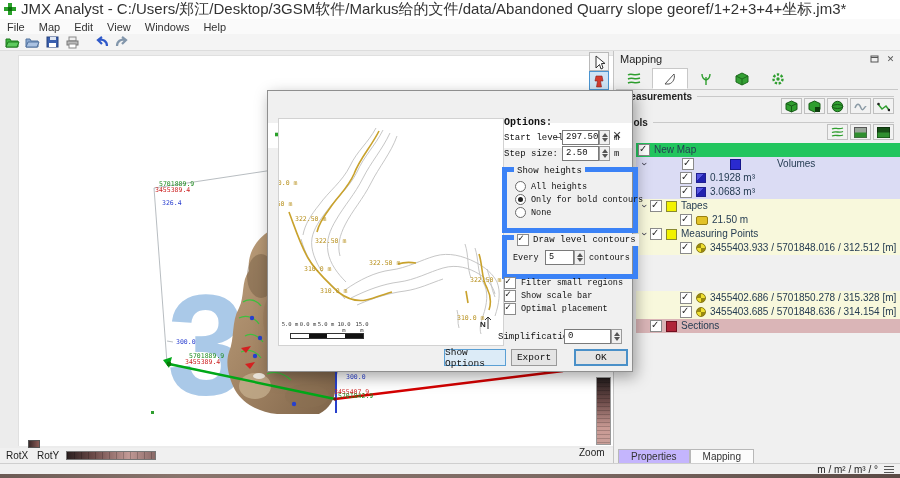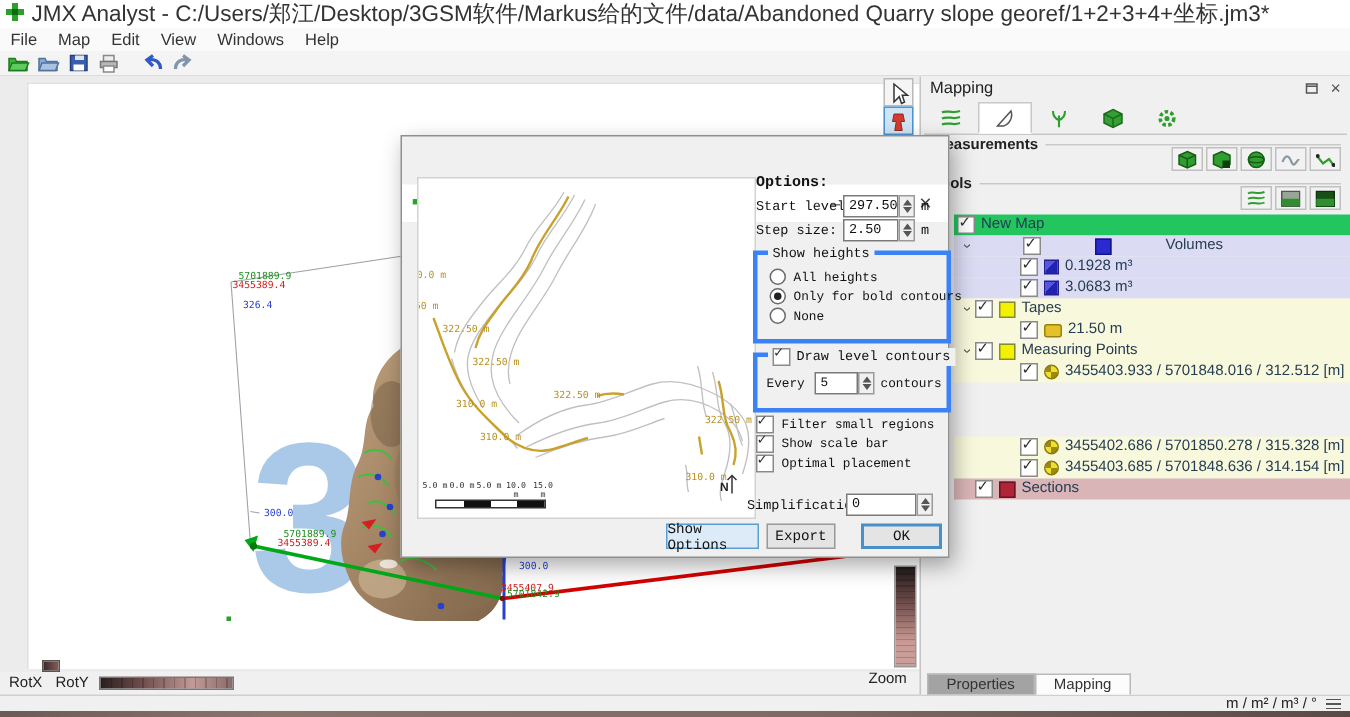--- a/index.html
+++ b/index.html
@@ -71,21 +71,21 @@
   .ic-volume{width:9px;height:9px;background:#2a2ad0;border:1px solid #15158a;}
   .ic-volume-item{width:8px;height:8px;background:linear-gradient(135deg,#5555e0 40%,#2222b0 41%);border:1px solid #202090;}
   .ic-tape{width:9px;height:9px;background:#f2f200;border:1px solid #8a8a30;}
   .ic-tape-item{width:10px;height:7px;background:#e2c228;border:1px solid #9a8010;border-radius:2px;}
   .ic-points{width:9px;height:9px;background:#f2f200;border:1px solid #8a8a30;}
   .ic-point-item{width:8px;height:8px;border-radius:50%;border:1px solid #8a7a10;
       background:conic-gradient(#efe030 0 90deg,#9a8a10 90deg 180deg,#efe030 180deg 270deg,#9a8a10 270deg);}
   .ic-section{width:9px;height:9px;background:#b02438;border:1px solid #701020;}
   .bottom-tabs{position:absolute;left:4px;bottom:0px;display:flex;font-size:10px;}
   .btab{height:13px;line-height:13px;padding:0 12px;border:1px solid #b8b8b8;border-bottom:none;
-        background:#a3a3a3;color:#333;}
+        background:#c4b5fd;color:#333;}
   .btab.active{background:#fcfcfc;}
 
   
   .statusbar{position:absolute;left:0;top:463px;width:900px;height:11px;background:#f0f0f0;
              border-top:1px solid #cfcfcf;box-sizing:border-box;}
   .status-units{position:absolute;right:22px;top:0px;font-size:10px;color:#222;}
   .status-list-icon{position:absolute;right:6px;top:2px;width:10px;height:7px;
       background:repeating-linear-gradient(180deg,#555 0 1px,transparent 1px 3px);}
   .edge-strip{position:absolute;left:0;top:474px;width:900px;height:4px;
       background:linear-gradient(90deg,#6b5a54,#8a756d 20%,#7d6a63 60%,#5a4a45);}
@@ -110,21 +110,21 @@
       background:linear-gradient(90deg,#fff 0 25%,#111 25% 50%,#fff 50% 75%,#111 75%);}
   .north{position:absolute;right:10px;bottom:8px;}
   .dlg-label{position:absolute;font-size:9px;color:#111;white-space:nowrap;}
   .fld{position:absolute;background:#fff;border:1px solid #7a7a7a;font-size:9px;color:#111;
        height:13px;line-height:13px;padding-left:3px;box-sizing:content-box;}
   .spin{position:absolute;width:11px;height:15px;border:1px solid #9a9a9a;background:#f0f0f0;box-sizing:border-box;}
   .spin::before{content:"";position:absolute;left:2px;top:2px;border-left:3px solid transparent;
        border-right:3px solid transparent;border-bottom:4px solid #555;}
   .spin::after{content:"";position:absolute;left:2px;bottom:2px;border-left:3px solid transparent;
        border-right:3px solid transparent;border-top:4px solid #555;}
-  .grp{position:absolute;border:3px solid #3b82f6;}
+  .grp{position:absolute;border:5px solid #3b82f6;}
   .grp-legend{position:absolute;top:-6px;left:7px;background:#f0f0f0;padding:0 3px;font-size:9px;color:#111;white-space:nowrap;}
   .radio-row,.check-row{position:absolute;display:flex;align-items:center;font-size:8.5px;color:#111;white-space:nowrap;}
   .radio{width:9px;height:9px;border:1px solid #6a6a6a;border-radius:50%;background:#fff;
          margin-right:5px;position:relative;flex:0 0 9px;}
   .radio.sel::after{content:"";position:absolute;left:2px;top:2px;width:5px;height:5px;border-radius:50%;background:#222;}
   .check-row .cb{margin-right:5px;}
   .dbtn{position:absolute;height:17px;background:#e4e4e4;border:1px solid #9a9a9a;font-size:9.5px;
         display:flex;align-items:center;justify-content:center;box-sizing:border-box;color:#111;
         font-family:"Liberation Mono",monospace;}
   .dbtn.focus{background:#dcebf7;border:1px solid #5a9fd4;}

